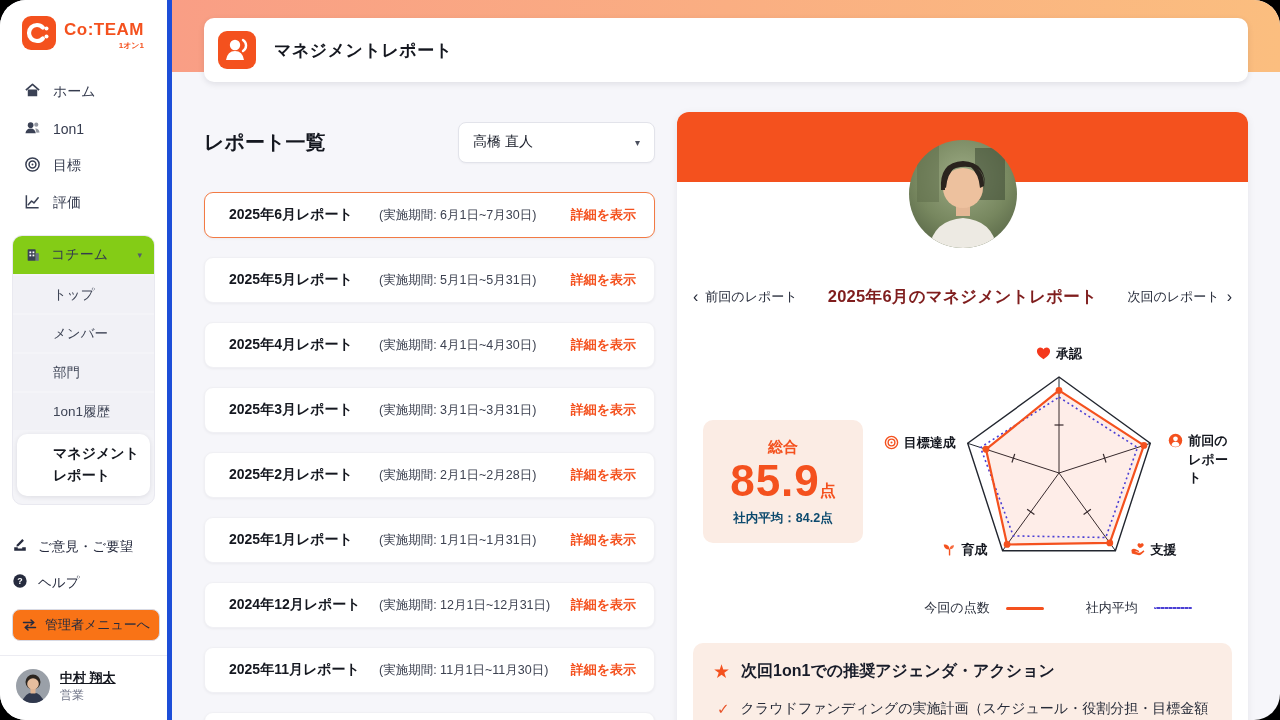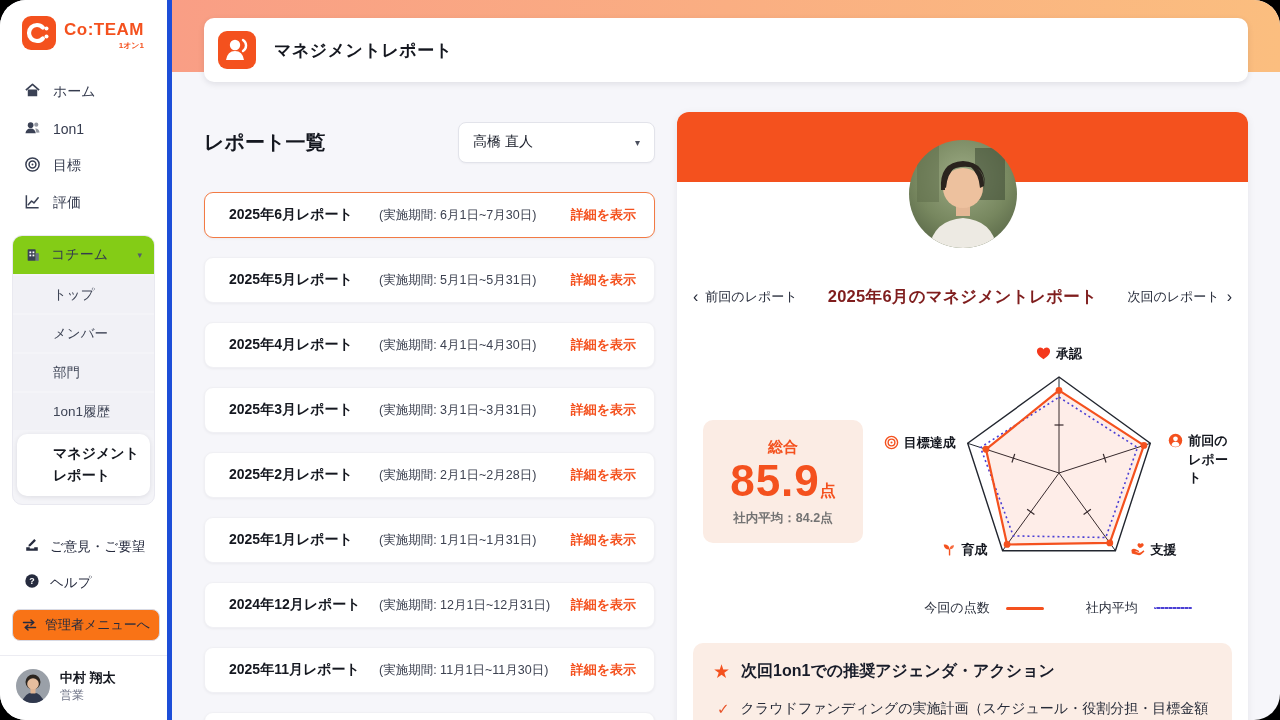--- a/index.html
+++ b/index.html
@@ -17,26 +17,26 @@
   .nav{margin-top:22px;}
   .nav-item{display:flex;align-items:center;gap:12px;height:37px;padding-left:24px;font-size:14px;color:#353B4E;cursor:pointer;}
   .nav-item svg{width:17px;height:17px;flex:none;}
   .group{margin:14px 12px 0;background:#F4F4F8;border:1px solid #E9E9F0;border-radius:10px;overflow:hidden;padding-bottom:4px;}
   .group-header{display:flex;align-items:center;gap:10px;height:38px;padding:0 12px;background:#84cc16;font-size:14px;color:#353B4E;cursor:pointer;}
   .group-header svg{width:16px;height:16px;}
   .group-caret{margin-left:auto;font-size:9px;color:#555B6E;}
   .sub-item{min-height:37px;display:flex;align-items:center;padding-left:40px;font-size:13.5px;color:#3F4556;background:#F1F1F6;margin-top:2px;cursor:pointer;}
   .sub-item.active{background:#fff;border-radius:10px;margin:4px;padding:9px 6px 9px 36px;font-weight:bold;color:#14171F;box-shadow:0 1px 5px rgba(20,24,40,.1);line-height:1.55;font-size:14px;}
   .side-footer{margin-top:auto;}
-  .foot-item{display:flex;align-items:center;gap:10px;height:36px;padding-left:24px;font-size:13.5px;color:#262B3E;cursor:pointer;}
+  .foot-item{display:flex;align-items:center;gap:10px;height:36px;padding-left:12px;font-size:13.5px;color:#262B3E;cursor:pointer;}
   .foot-item svg{width:16px;height:16px;flex:none;}
   .admin-btn{margin:8px 12px 0;height:32px;border:1px solid #D8DAE4;border-radius:8px;background:#f97316;display:flex;align-items:center;justify-content:center;gap:8px;font-size:13px;color:#262B3E;cursor:pointer;width:148px;}
   .user-row{border-top:1px solid #ECECF2;margin-top:14px;padding:13px 16px 16px;display:flex;gap:10px;align-items:center;}
   .avatar-sm{width:34px;height:34px;border-radius:50%;overflow:hidden;flex:none;}
-  .user-name{font-size:13px;font-weight:bold;color:#14171F;line-height:1.4;}
+  .user-name{font-size:13px;font-weight:bold;color:#14171F;line-height:1.4;text-decoration:underline;}
   .user-role{font-size:12px;color:#707588;}
 
   
   .main{flex:1;position:relative;overflow:hidden;}
   .top-band{position:absolute;top:0;left:0;right:0;height:72px;background:linear-gradient(90deg,#F99E85,#FBBE7F);}
   .header-card{position:relative;z-index:2;margin:18px 32px 0;height:64px;background:#fff;border-radius:10px;box-shadow:0 2px 6px rgba(20,24,40,.10);display:flex;align-items:center;gap:18px;padding:0 14px;}
   .header-icon{width:38px;height:38px;border-radius:9px;background:#F4511E;display:flex;align-items:center;justify-content:center;flex:none;}
   .header-title{font-size:17px;font-weight:bold;color:#14171F;letter-spacing:.5px;}
   .content{position:relative;z-index:1;display:flex;gap:22px;padding:30px 32px 0;align-items:flex-start;}
 
@@ -59,21 +59,21 @@
   .detail-nav{display:flex;align-items:center;justify-content:space-between;padding:24px 16px 0;}
   .nav-link{display:flex;align-items:center;gap:7px;font-size:13px;color:#262B3A;cursor:pointer;}
   .chev{font-size:16px;line-height:1;}
   .detail-title{font-size:16.5px;font-weight:bold;color:#7f1d1d;letter-spacing:.3px;}
 
   .chart-section{display:flex;align-items:center;padding:24px 6px 0 26px;}
   .score-box{width:160px;background:#FBECE4;border-radius:10px;text-align:center;padding:18px 0 16px;flex:none;}
   .score-label{color:#F4511E;font-weight:bold;font-size:15px;}
   .score-value{color:#F4511E;font-weight:bold;font-size:44px;line-height:1.1;letter-spacing:1px;}
   .score-unit{font-size:16px;letter-spacing:0;}
-  .score-avg{font-size:12.5px;font-weight:bold;color:#737373;margin-top:5px;}
+  .score-avg{font-size:12.5px;font-weight:bold;color:#0c4a6e;margin-top:5px;}
   .chart-col{flex:1;display:flex;flex-direction:column;align-items:center;}
   .radar-wrap{position:relative;width:390px;height:238px;}
   .radar-label{position:absolute;display:flex;align-items:flex-start;gap:5px;font-size:13px;font-weight:bold;color:#14171F;line-height:1.45;white-space:nowrap;}
   .radar-label svg{width:15px;height:15px;margin-top:1px;flex:none;}
   .radar-label.wrap{white-space:normal;width:62px;}
   .legend{display:flex;gap:42px;align-items:center;margin-top:16px;}
   .legend-item{display:flex;align-items:center;gap:16px;font-size:13px;color:#2A2F3C;}
   .legend-line{width:38px;height:0;border-top:3px solid #F4511E;border-radius:2px;}
   .legend-line.dotted{border-top:2.5px dotted #4B3FD4;}
 

